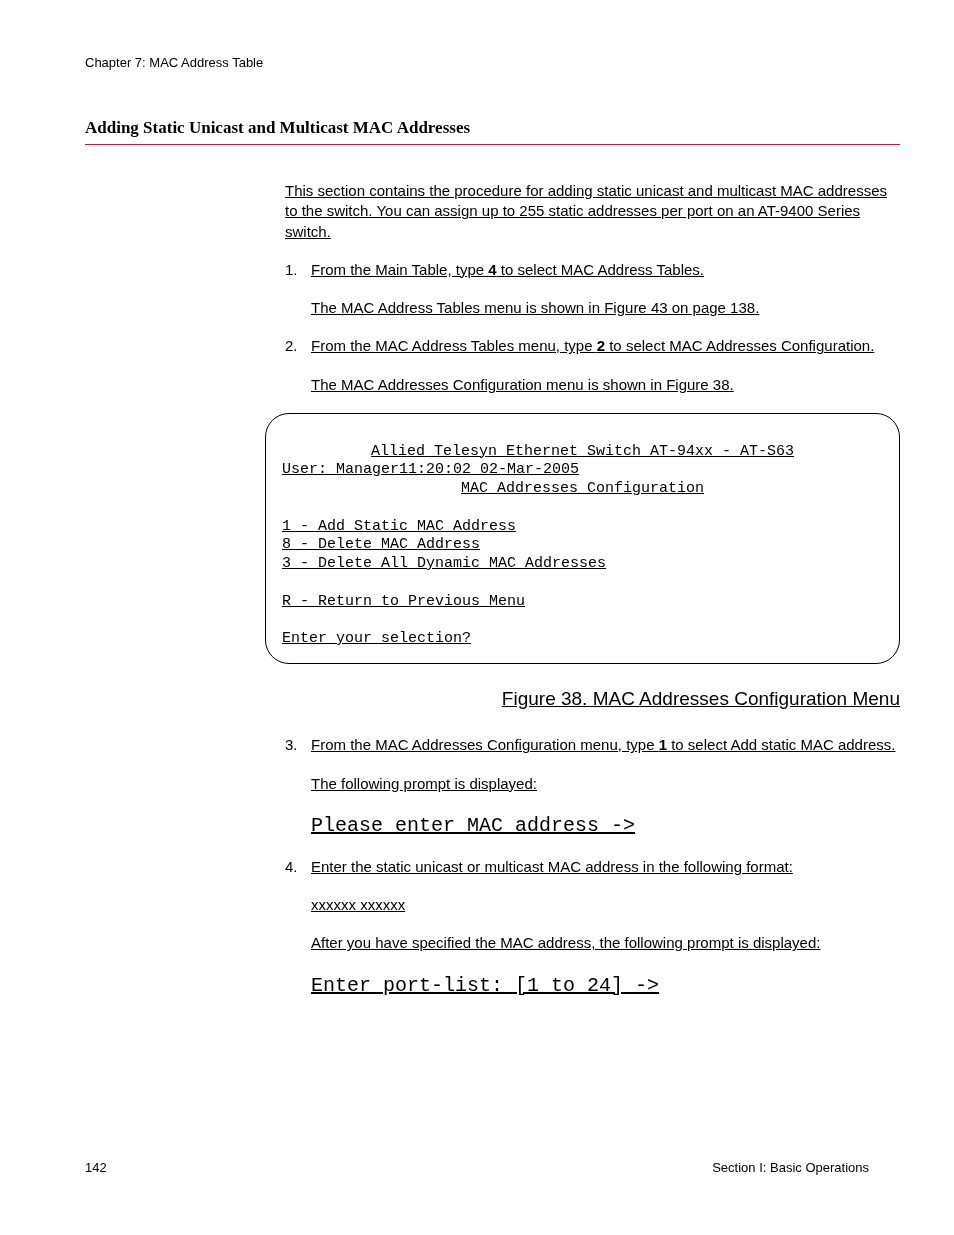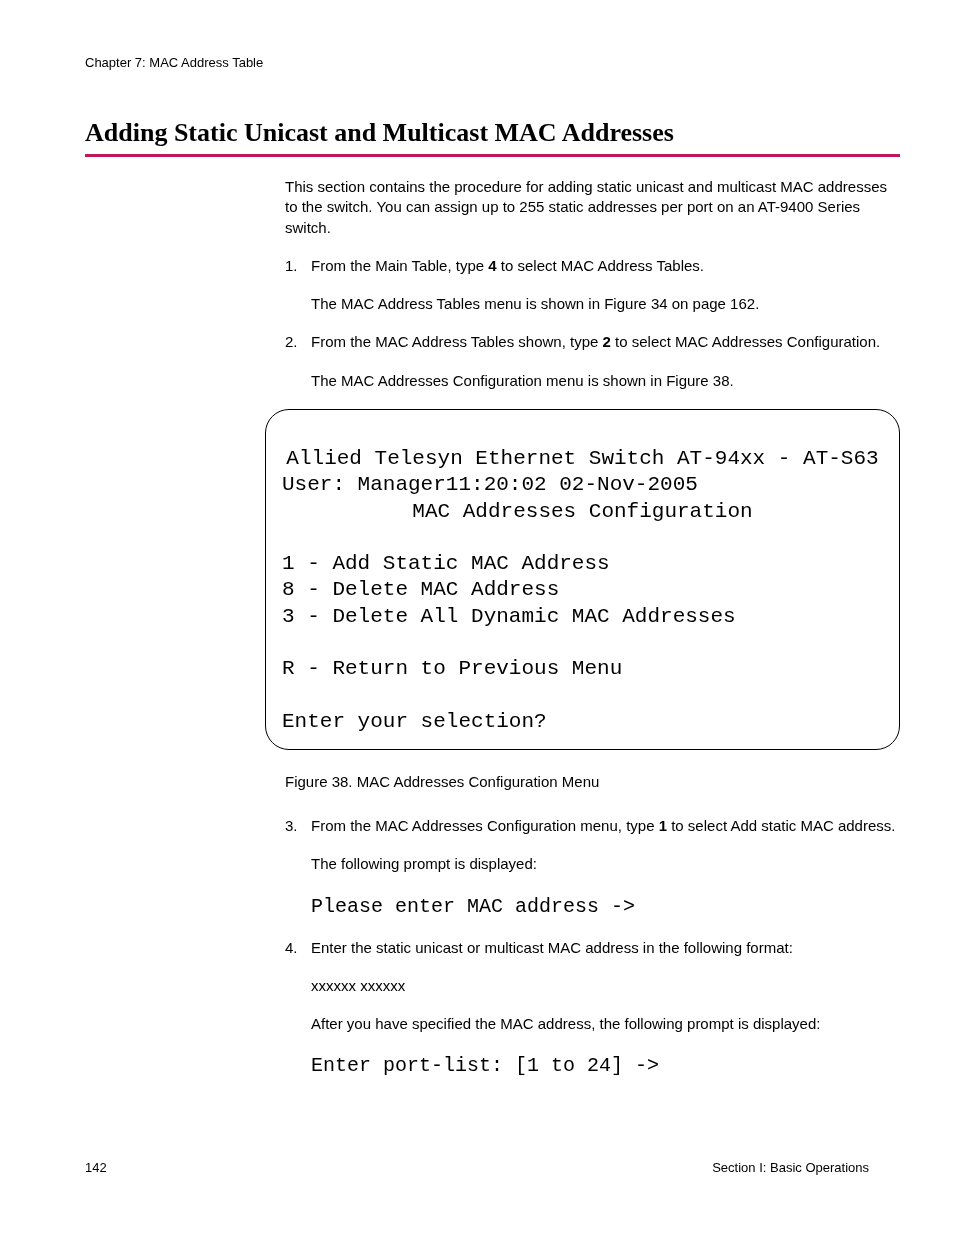--- a/index.html
+++ b/index.html
@@ -15,30 +15,31 @@
     box-sizing: border-box;
     min-height: 1235px;
     position: relative;
   }
   .chapter-header {
     font-size: 13px;
     margin-bottom: 48px;
   }
   .section-title {
     font-family: "Times New Roman", Times, serif;
-    font-size: 26px;
+    font-size: 17px;
     font-weight: bold;
-    border-bottom: 3px solid #be185d;
+    border-bottom: 1px solid #be185d;
     padding-bottom: 6px;
-    margin-bottom: 20px;
+    margin-bottom: 36px;
   }
   .body-block {
     margin-left: 200px;
     font-size: 15px;
     line-height: 1.35;
+    text-decoration: underline;
   }
   .para {
     margin-bottom: 18px;
   }
   ol.steps {
     list-style: none;
     padding: 0;
     margin: 0 0 18px 0;
   }
   ol.steps > li {
@@ -57,34 +58,34 @@
   .mono {
     font-family: "Courier New", Courier, monospace;
     font-size: 20px;
   }
   .terminal-box {
     border: 1px solid #000;
     border-radius: 24px;
     padding: 10px 16px 14px 16px;
     margin: 6px 0 22px -20px;
     font-family: "Courier New", Courier, monospace;
-    font-size: 21px;
+    font-size: 15px;
     line-height: 1.25;
     white-space: pre;
   }
   .terminal-row {
     display: flex;
     justify-content: flex-start;
   }
   .terminal-center {
     text-align: center;
   }
   .figure-caption {
-    text-align: left;
-    font-size: 15px;
+    text-align: right;
+    font-size: 19px;
     margin-bottom: 24px;
   }
   .footer {
     position: absolute;
     bottom: 60px;
     left: 85px;
     right: 85px;
     display: flex;
     justify-content: space-between;
     font-size: 13px;
@@ -99,31 +100,31 @@
 
   <div class="section-title">Adding Static Unicast and Multicast MAC Addresses</div>
 
   <div class="body-block">
     <div class="para">This section contains the procedure for adding static unicast and multicast MAC addresses to the switch. You can assign up to 255 static addresses per port on an AT-9400 Series switch.</div>
 
     <ol class="steps">
       <li>
         <span class="num">1.</span>
         <span>From the Main Table, type </span><span class="bold">4</span><span> to select MAC Address Tables.</span>
-        <div class="step-sub">The MAC Address Tables menu is shown in Figure 34 on page 162.</div>
+        <div class="step-sub">The MAC Address Tables menu is shown in Figure 43 on page 138.</div>
       </li>
       <li>
         <span class="num">2.</span>
-        <span>From the MAC Address Tables shown, type </span><span class="bold">2</span><span> to select MAC Addresses Configuration.</span>
+        <span>From the MAC Address Tables menu, type </span><span class="bold">2</span><span> to select MAC Addresses Configuration.</span>
         <div class="step-sub">The MAC Addresses Configuration menu is shown in Figure 38.</div>
       </li>
     </ol>
 
     <div class="terminal-box">
-<div class="terminal-center">Allied Telesyn Ethernet Switch AT-94xx - AT-S63</div><div class="terminal-row"><span>User: Manager</span><span>11:20:02 02-Nov-2005</span></div><div class="terminal-center">MAC Addresses Configuration</div>
+<div class="terminal-center">Allied Telesyn Ethernet Switch AT-94xx - AT-S63</div><div class="terminal-row"><span>User: Manager</span><span>11:20:02 02-Mar-2005</span></div><div class="terminal-center">MAC Addresses Configuration</div>
 <div>1 - Add Static MAC Address</div><div>8 - Delete MAC Address</div><div>3 - Delete All Dynamic MAC Addresses</div>
 <div>R - Return to Previous Menu</div>
 <div>Enter your selection?</div></div>
 
     <div class="figure-caption">Figure 38. MAC Addresses Configuration Menu</div>
 
     <ol class="steps">
       <li>
         <span class="num">3.</span>
         <span>From the MAC Addresses Configuration menu, type </span><span class="bold">1</span><span> to select Add static MAC address.</span>

